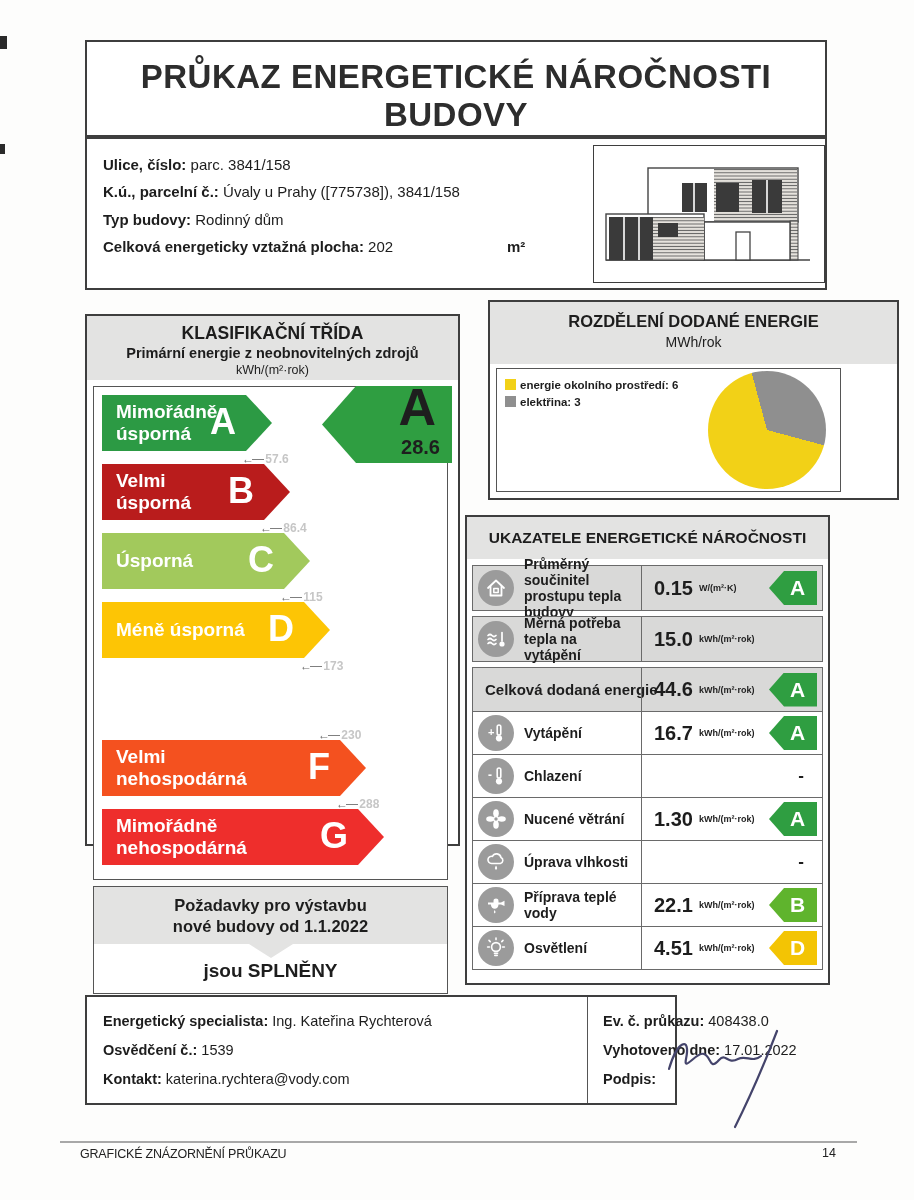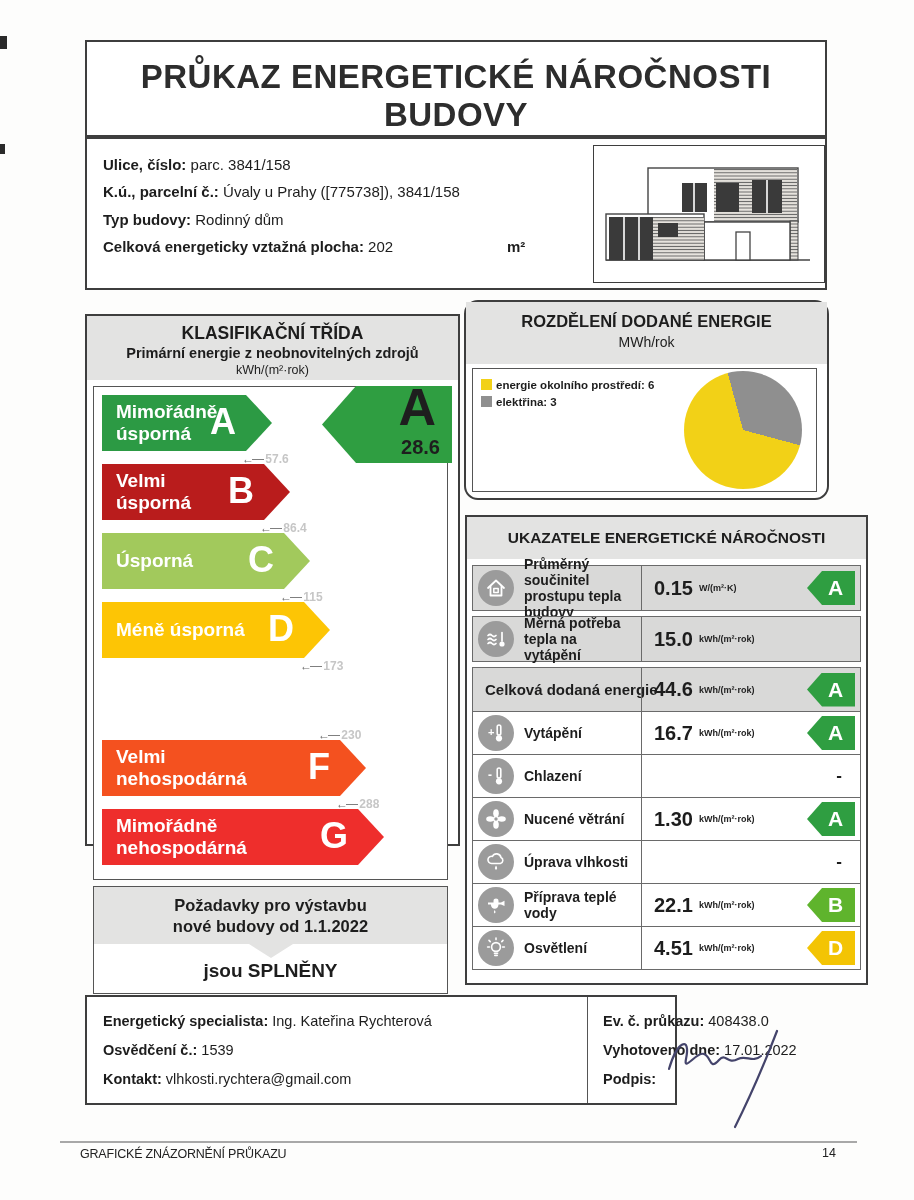--- a/index.html
+++ b/index.html
@@ -202,35 +202,35 @@
     <div class="req">
       <div class="req-band">
         <div>Požadavky pro výstavbu</div>
         <div>nové budovy od 1.1.2022</div>
       </div>
       <div class="req-chev"></div>
       <div class="req-res">jsou SPLNĚNY</div>
     </div>
   </div>
 
-  <div class="box" style="left:464px;top:300px;width:365px;height:200px;border-radius:14px;">
+  <div class="box" style="left:488px;top:300px;width:411px;height:200px;">
     <div class="band pie-band">
       <div class="pie-title">ROZDĚLENÍ DODANÉ ENERGIE</div>
       <div class="pie-unit">MWh/rok</div>
     </div>
     <div class="pie-inner">
       <div class="legend">
         <div class="lgrow"><span class="sw" style="background: rgb(242, 209, 23);"></span><span>energie okolního prostředí: 6</span></div>
         <div class="lgrow"><span class="sw" style="background: rgb(143, 143, 143);"></span><span>elektřina: 3</span></div>
       </div>
       <div class="pie" id="pie" style="background: conic-gradient(from 345deg, rgb(143, 143, 143) 0deg, rgb(143, 143, 143) 120deg, rgb(242, 209, 23) 120deg, rgb(242, 209, 23) 360deg);"></div>
     </div>
   </div>
 
-  <div class="box" style="left:465px;top:515px;width:403px;height:470px;">
+  <div class="box" style="left:465px;top:515px;width:365px;height:470px;">
     <div class="band ind-band">UKAZATELE ENERGETICKÉ NÁROČNOSTI</div>
     <div class="ind-body">
 
       <div class="irow gray">
         <span class="icircle">
           <svg width="24" height="24" viewBox="0 0 24 24" fill="none" stroke="#fff" stroke-width="1.8" stroke-linecap="round" stroke-linejoin="round">
             <path d="M4 12 L12 4.5 L20 12"></path>
               <path d="M6.5 10.5 V19.5 H17.5 V10.5"></path>
               <rect x="9.8" y="12.6" width="4.4" height="4" stroke-width="1.5"></rect>
           </svg>
@@ -375,21 +375,21 @@
       </div>
 
     </div>
   </div>
 
   <div class="box" style="left:85px;top:995px;width:592px;height:110px;overflow:visible;">
     <div class="ft-div"></div>
     <div class="ft-left">
       <div class="ftrow"><b>Energetický specialista:</b> <span>Ing. Kateřina Rychterová</span></div>
       <div class="ftrow"><b>Osvědčení č.:</b> <span>1539</span></div>
-      <div class="ftrow"><b>Kontakt:</b> <span>vlhkosti.rychtera@gmail.com</span></div>
+      <div class="ftrow"><b>Kontakt:</b> <span>katerina.rychtera@vody.com</span></div>
     </div>
     <div class="ft-right">
       <div class="ftrow"><b>Ev. č. průkazu:</b> <span>408438.0</span></div>
       <div class="ftrow"><b>Vyhotoveno dne:</b> <span>17.01.2022</span></div>
       <div class="ftrow"><b>Podpis:</b></div>
     </div>
     <svg class="sig" width="170" height="110" viewBox="0 0 170 110">
       <g fill="none" stroke="#44446b" stroke-width="2.2" stroke-linecap="round">
         <path d="M12 46 C 20 18, 34 12, 29 36 C 26 50, 40 28, 47 31 C 55 34, 52 48, 62 37 C 69 29, 70 42, 81 36 C 89 32, 96 40, 104 33"></path>
         <path d="M120 8 C 110 34, 96 68, 78 104"></path>

